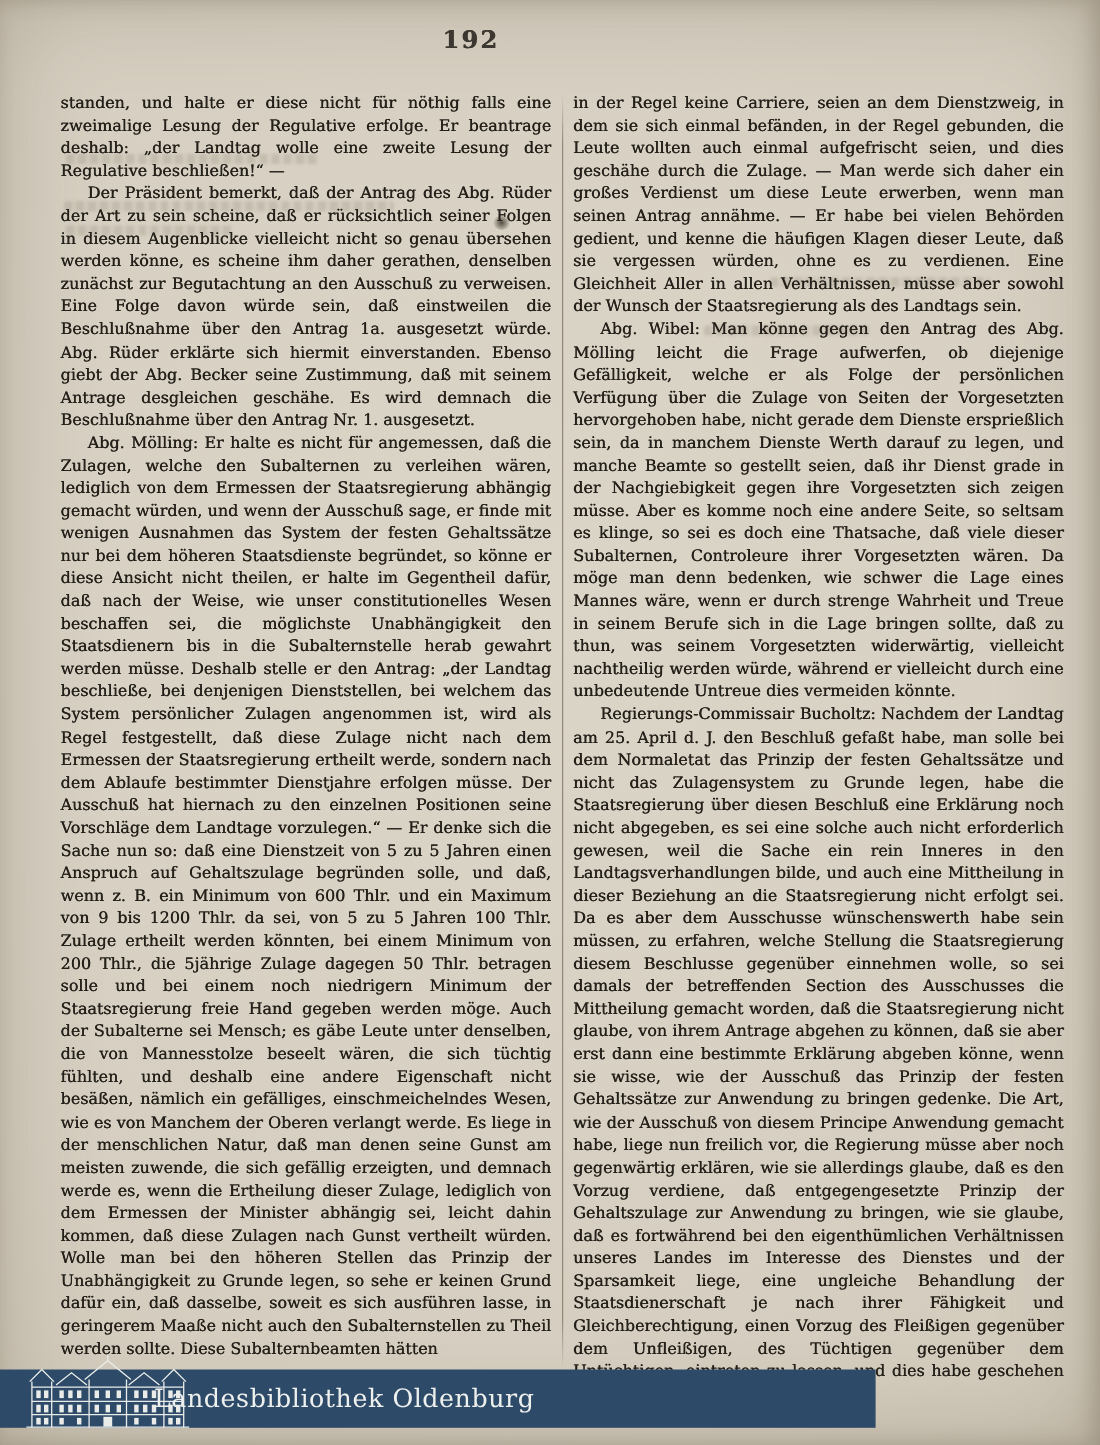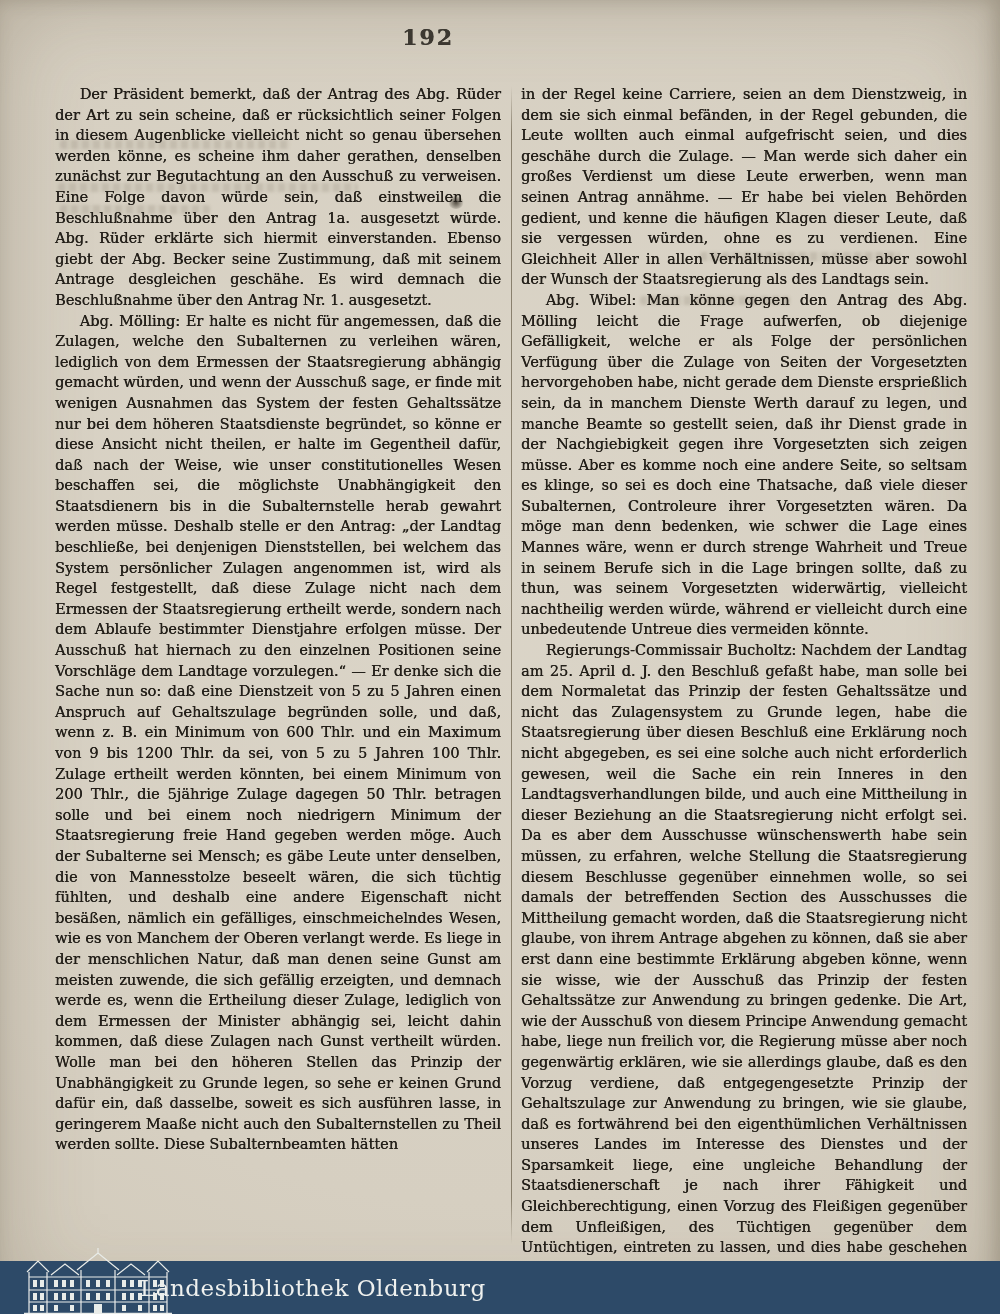--- a/index.html
+++ b/index.html
@@ -39,21 +39,21 @@
   .ghost{
     position:absolute;border-radius:3px;filter:blur(1.5px);
     background:repeating-linear-gradient(90deg, rgba(110,100,82,.18) 0 7px, rgba(110,100,82,.04) 7px 11px);
   }
   .g1{left:60px;top:140px;width:230px;height:9px;}
   .g2{left:58px;top:183px;width:300px;height:9px;}
   .g3{left:60px;top:205px;width:150px;height:9px;}
   .g4{left:700px;top:252px;width:200px;height:9px;}
   .g5{left:640px;top:296px;width:150px;height:9px;}
   .footer-bar{
-    position:absolute;left:0;bottom:0;width:1000px;height:53px;
+    position:absolute;left:0;bottom:16px;width:796px;height:53px;
     background:#2d4a68;
   }
   .footer-logo{
     position:absolute;left:22px;bottom:0;height:64px;width:152px;overflow:visible;
   }
   .footer-text{
     position:absolute;left:140px;top:14px;
     font-size:23px;color:#eef0ee;letter-spacing:.5px;
     font-family:"DejaVu Serif", serif;
   }
@@ -67,20 +67,21 @@
 
   <div class="ghost g1"></div>
   <div class="ghost g2"></div>
   <div class="ghost g3"></div>
   <div class="ghost g4"></div>
   <div class="ghost g5"></div>
   <div class="smudge"></div>
 
   <div class="text-columns">
     <div class="column">
+      <p class="no-indent" lang="de">standen, und halte er diese nicht für nöthig falls eine zweimalige Lesung der Regulative erfolge. Er beantrage deshalb: „der Landtag wolle eine zweite Lesung der Regulative beschließen!“ —</p>
       <p lang="de">Der Präsident bemerkt, daß der Antrag des Abg. Rüder der Art zu sein scheine, daß er rücksichtlich seiner Folgen in diesem Augenblicke vielleicht nicht so genau übersehen werden könne, es scheine ihm daher gerathen, denselben zunächst zur Begutachtung an den Ausschuß zu verweisen. Eine Folge davon würde sein, daß einstweilen die Beschlußnahme über den Antrag 1a. ausgesetzt würde. Abg. Rüder erklärte sich hiermit einverstanden. Ebenso giebt der Abg. Becker seine Zustimmung, daß mit seinem Antrage desgleichen geschähe. Es wird demnach die Beschlußnahme über den Antrag Nr. 1. ausgesetzt.</p>
       <p lang="de">Abg. Mölling: Er halte es nicht für angemessen, daß die Zulagen, welche den Subalternen zu verleihen wären, lediglich von dem Ermessen der Staatsregierung abhängig gemacht würden, und wenn der Ausschuß sage, er finde mit wenigen Ausnahmen das System der festen Gehaltssätze nur bei dem höheren Staatsdienste begründet, so könne er diese Ansicht nicht theilen, er halte im Gegentheil dafür, daß nach der Weise, wie unser constitutionelles Wesen beschaffen sei, die möglichste Unabhängigkeit den Staatsdienern bis in die Subalternstelle herab gewahrt werden müsse. Deshalb stelle er den Antrag: „der Landtag beschließe, bei denjenigen Dienststellen, bei welchem das System persönlicher Zulagen angenommen ist, wird als Regel festgestellt, daß diese Zulage nicht nach dem Ermessen der Staatsregierung ertheilt werde, sondern nach dem Ablaufe bestimmter Dienstjahre erfolgen müsse. Der Ausschuß hat hiernach zu den einzelnen Positionen seine Vorschläge dem Landtage vorzulegen.“ — Er denke sich die Sache nun so: daß eine Dienstzeit von 5 zu 5 Jahren einen Anspruch auf Gehaltszulage begründen solle, und daß, wenn z. B. ein Minimum von 600 Thlr. und ein Maximum von 9 bis 1200 Thlr. da sei, von 5 zu 5 Jahren 100 Thlr. Zulage ertheilt werden könnten, bei einem Minimum von 200 Thlr., die 5jährige Zulage dagegen 50 Thlr. betragen solle und bei einem noch niedrigern Minimum der Staatsregierung freie Hand gegeben werden möge. Auch der Subalterne sei Mensch; es gäbe Leute unter denselben, die von Mannesstolze beseelt wären, die sich tüchtig fühlten, und deshalb eine andere Eigenschaft nicht besäßen, nämlich ein gefälliges, einschmeichelndes Wesen, wie es von Manchem der Oberen verlangt werde. Es liege in der menschlichen Natur, daß man denen seine Gunst am meisten zuwende, die sich gefällig erzeigten, und demnach werde es, wenn die Ertheilung dieser Zulage, lediglich von dem Ermessen der Minister abhängig sei, leicht dahin kommen, daß diese Zulagen nach Gunst vertheilt würden. Wolle man bei den höheren Stellen das Prinzip der Unabhängigkeit zu Grunde legen, so sehe er keinen Grund dafür ein, daß dasselbe, soweit es sich ausführen lasse, in geringerem Maaße nicht auch den Subalternstellen zu Theil werden sollte. Diese Subalternbeamten hätten</p>
     </div>
     <div class="divider"></div>
     <div class="column">
       <p class="no-indent" lang="de">in der Regel keine Carriere, seien an dem Dienstzweig, in dem sie sich einmal befänden, in der Regel gebunden, die Leute wollten auch einmal aufgefrischt seien, und dies geschähe durch die Zulage. — Man werde sich daher ein großes Verdienst um diese Leute erwerben, wenn man seinen Antrag annähme. — Er habe bei vielen Behörden gedient, und kenne die häufigen Klagen dieser Leute, daß sie vergessen würden, ohne es zu verdienen. Eine Gleichheit Aller in allen Verhältnissen, müsse aber sowohl der Wunsch der Staatsregierung als des Landtags sein.</p>
       <p lang="de">Abg. Wibel: Man könne gegen den Antrag des Abg. Mölling leicht die Frage aufwerfen, ob diejenige Gefälligkeit, welche er als Folge der persönlichen Verfügung über die Zulage von Seiten der Vorgesetzten hervorgehoben habe, nicht gerade dem Dienste ersprießlich sein, da in manchem Dienste Werth darauf zu legen, und manche Beamte so gestellt seien, daß ihr Dienst grade in der Nachgiebigkeit gegen ihre Vorgesetzten sich zeigen müsse. Aber es komme noch eine andere Seite, so seltsam es klinge, so sei es doch eine Thatsache, daß viele dieser Subalternen, Controleure ihrer Vorgesetzten wären. Da möge man denn bedenken, wie schwer die Lage eines Mannes wäre, wenn er durch strenge Wahrheit und Treue in seinem Berufe sich in die Lage bringen sollte, daß zu thun, was seinem Vorgesetzten widerwärtig, vielleicht nachtheilig werden würde, während er vielleicht durch eine unbedeutende Untreue dies vermeiden könnte.</p>
       <p lang="de">Regierungs-Commissair Bucholtz: Nachdem der Landtag am 25. April d. J. den Beschluß gefaßt habe, man solle bei dem Normaletat das Prinzip der festen Gehaltssätze und nicht das Zulagensystem zu Grunde legen, habe die Staatsregierung über diesen Beschluß eine Erklärung noch nicht abgegeben, es sei eine solche auch nicht erforderlich gewesen, weil die Sache ein rein Inneres in den Landtagsverhandlungen bilde, und auch eine Mittheilung in dieser Beziehung an die Staatsregierung nicht erfolgt sei. Da es aber dem Ausschusse wünschenswerth habe sein müssen, zu erfahren, welche Stellung die Staatsregierung diesem Beschlusse gegenüber einnehmen wolle, so sei damals der betreffenden Section des Ausschusses die Mittheilung gemacht worden, daß die Staatsregierung nicht glaube, von ihrem Antrage abgehen zu können, daß sie aber erst dann eine bestimmte Erklärung abgeben könne, wenn sie wisse, wie der Ausschuß das Prinzip der festen Gehaltssätze zur Anwendung zu bringen gedenke. Die Art, wie der Ausschuß von diesem Principe Anwendung gemacht habe, liege nun freilich vor, die Regierung müsse aber noch gegenwärtig erklären, wie sie allerdings glaube, daß es den Vorzug verdiene, daß entgegengesetzte Prinzip der Gehaltszulage zur Anwendung zu bringen, wie sie glaube, daß es fortwährend bei den eigenthümlichen Verhältnissen unseres Landes im Interesse des Dienstes und der Sparsamkeit liege, eine ungleiche Behandlung der Staatsdienerschaft je nach ihrer Fähigkeit und Gleichberechtigung, einen Vorzug des Fleißigen gegenüber dem Unfleißigen, des Tüchtigen gegenüber dem Untüchtigen, eintreten zu lassen, und dies habe geschehen sollen</p>
     </div>
   </div>

